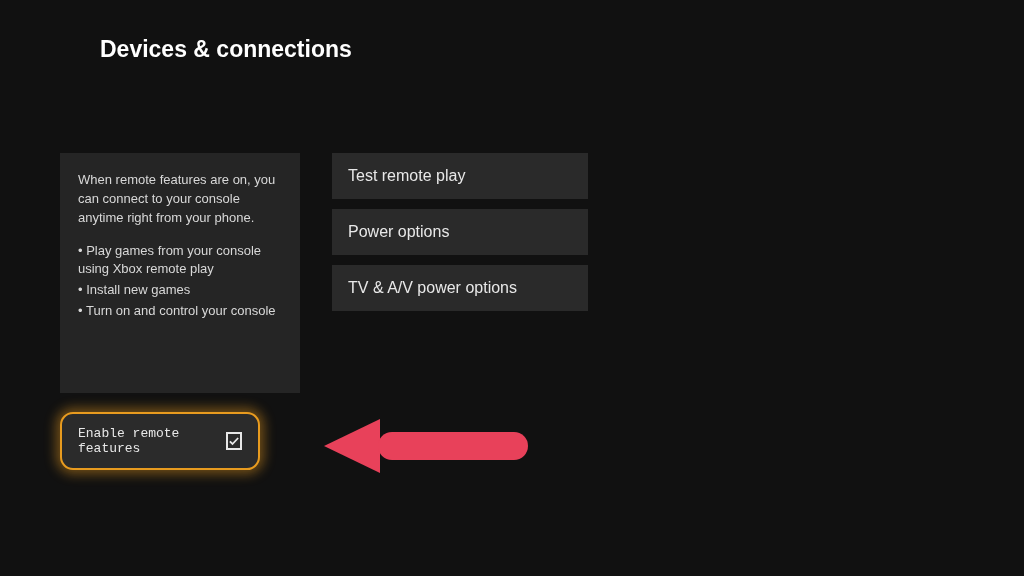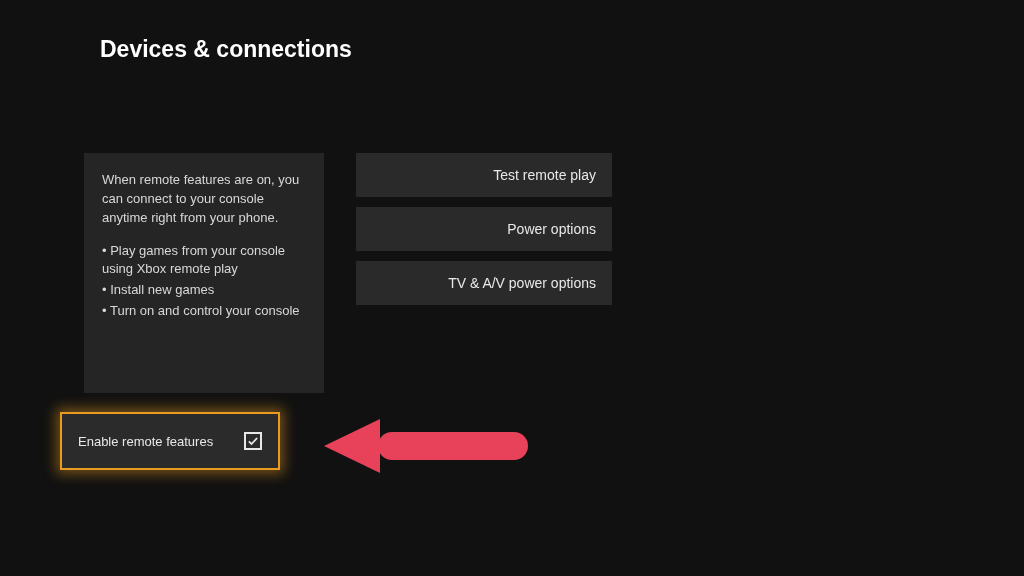--- a/index.html
+++ b/index.html
@@ -31,21 +31,20 @@
     .header-light {
       font-size: 22px;
       font-weight: 300;
       color: #d8d8d8;
     }
     .content {
       display: flex;
       gap: 32px;
       padding: 90px 0 0 60px;
       align-items: flex-start;
-      margin-left: 24px;
     }
     .info-panel {
       width: 240px;
       background: #252525;
       padding: 18px 18px 70px 18px;
       font-size: 13px;
       line-height: 1.45;
       color: #d8d8d8;
     }
     .info-intro {
@@ -62,40 +61,40 @@
     }
     .menu-list {
       display: flex;
       flex-direction: column;
       gap: 10px;
     }
     .menu-item {
       width: 256px;
       background: #2a2a2a;
       color: #e8e8e8;
-      font-size: 14px;
+      font-size: 16px;
       padding: 14px 16px;
       cursor: pointer;
-      text-align: right;
     }
     .enable-row {
       position: absolute;
       left: 60px;
       top: 412px;
-      width: 220px;
+      width: 200px;
       height: 58px;
       background: #2b2b2b;
       border: 2px solid #e89b1f;
-      border-radius: 0;
+      border-radius: 13px;
       box-shadow: 0 0 12px 4px rgba(232,155,31,0.45);
       display: flex;
       align-items: center;
       justify-content: space-between;
       padding: 0 16px;
       cursor: pointer;
+      font-family: Liberation Mono, monospace;
     }
     .enable-label {
       font-size: 13px;
       color: #e8e8e8;
     }
     .checkbox {
       width: 18px;
       height: 18px;
       border: 2px solid #e8e8e8;
       display: flex;

